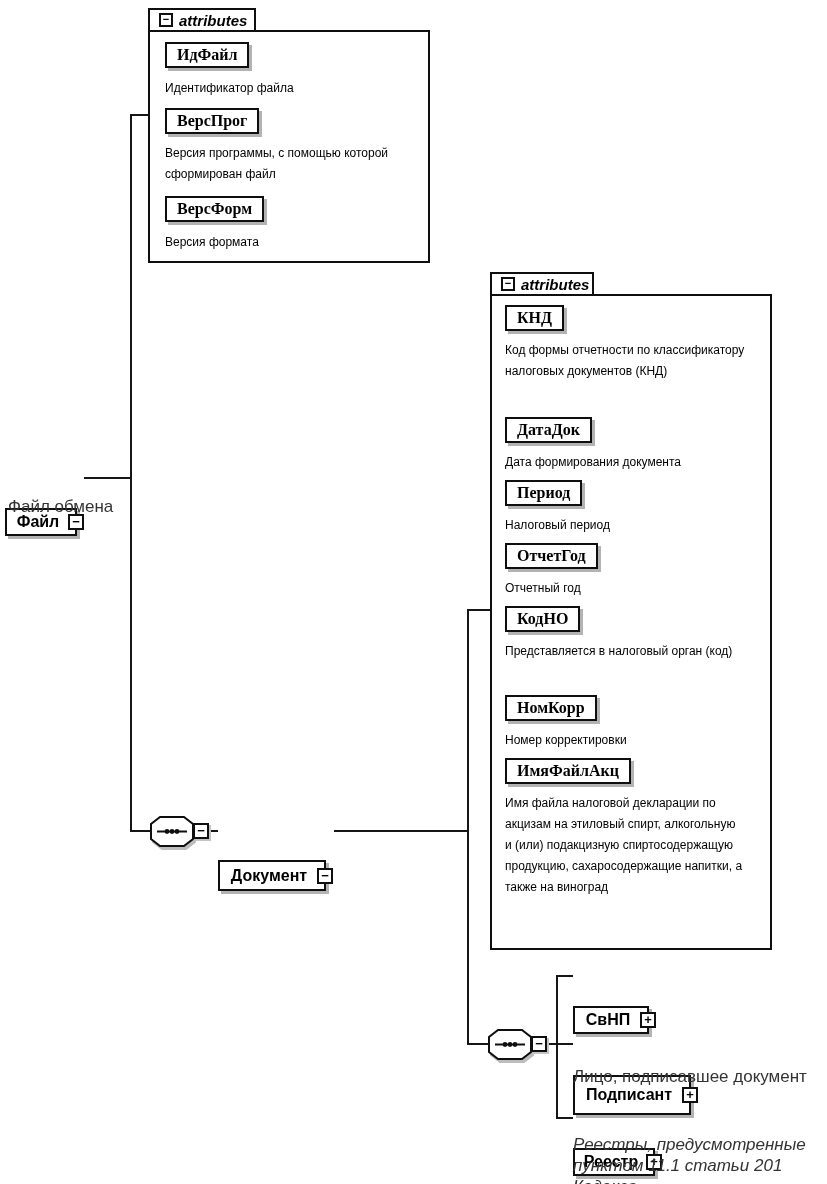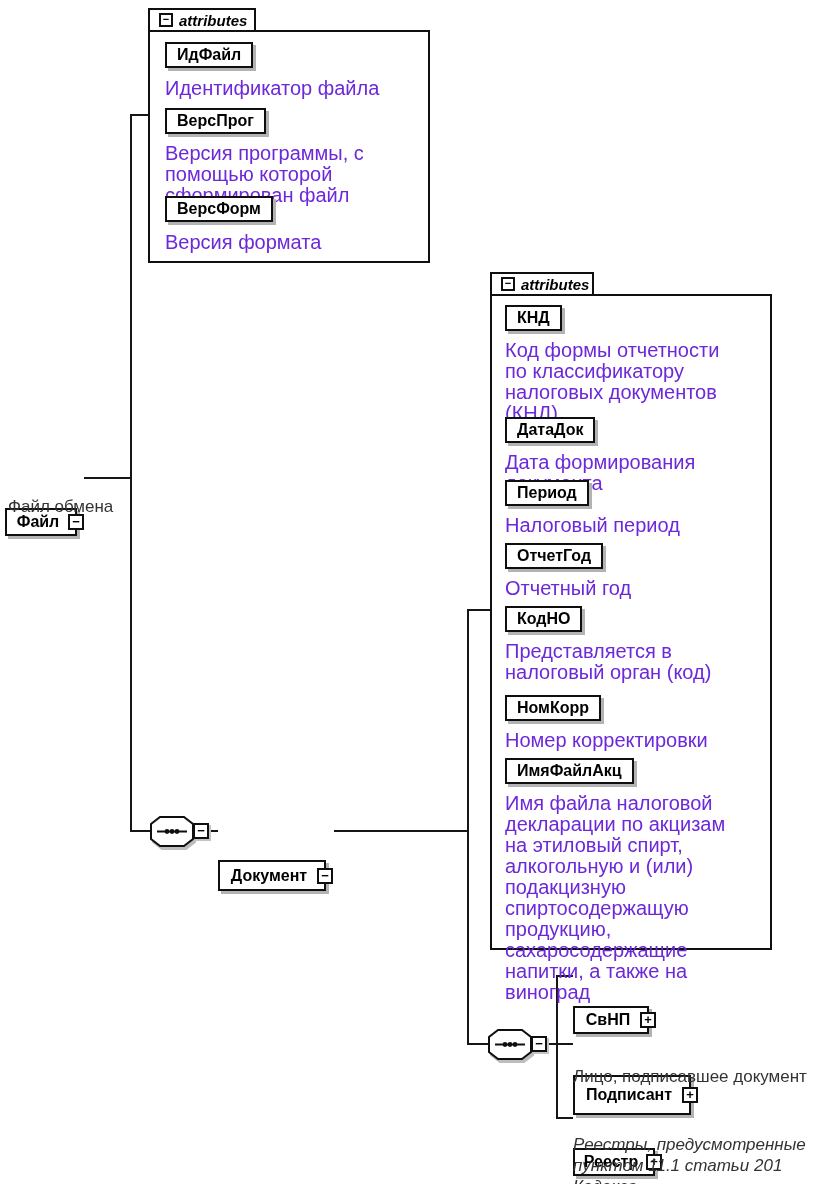--- a/index.html
+++ b/index.html
@@ -42,23 +42,23 @@
     width:14px;height:14px;border:2px solid #0f0f0f;background:#fff;box-sizing:border-box;
     font-style:normal;font-weight:bold;font-size:11px;line-height:9px;text-align:center;
     flex:0 0 auto;
   }
   .attr-body{
     position:absolute;left:0;border:2px solid #0f0f0f;background:#fff;box-sizing:border-box;z-index:1;
   }
   .attr-name{
     position:absolute;border:2px solid #0f0f0f;background:#fff;
     box-shadow:3px 3px 0 #b3b3b3;font-weight:bold;font-size:16px;color:#000;
-    padding:2px 10px;white-space:nowrap;z-index:3;
+    padding:2px 10px;white-space:nowrap;z-index:3;font-family:Liberation Serif, serif;
   }
-  .attr-desc{position:absolute;font-size:20px;line-height:21px;color:#6d28d9;z-index:3;}
+  .attr-desc{position:absolute;font-size:12px;line-height:21px;color:#000000;z-index:3;}
   .el-desc{position:absolute;font-size:17px;line-height:21px;color:#333;white-space:nowrap;}
   .el-desc.wrap{white-space:normal;font-style:italic;}
   .seq{position:absolute;filter:drop-shadow(2px 3px 0 #bdbdbd);}
 </style>
 </head>
 <body>
 
 <div class="canvas">
 
   <div class="vline" style="left:130px;top:114px;height:718px"></div>

